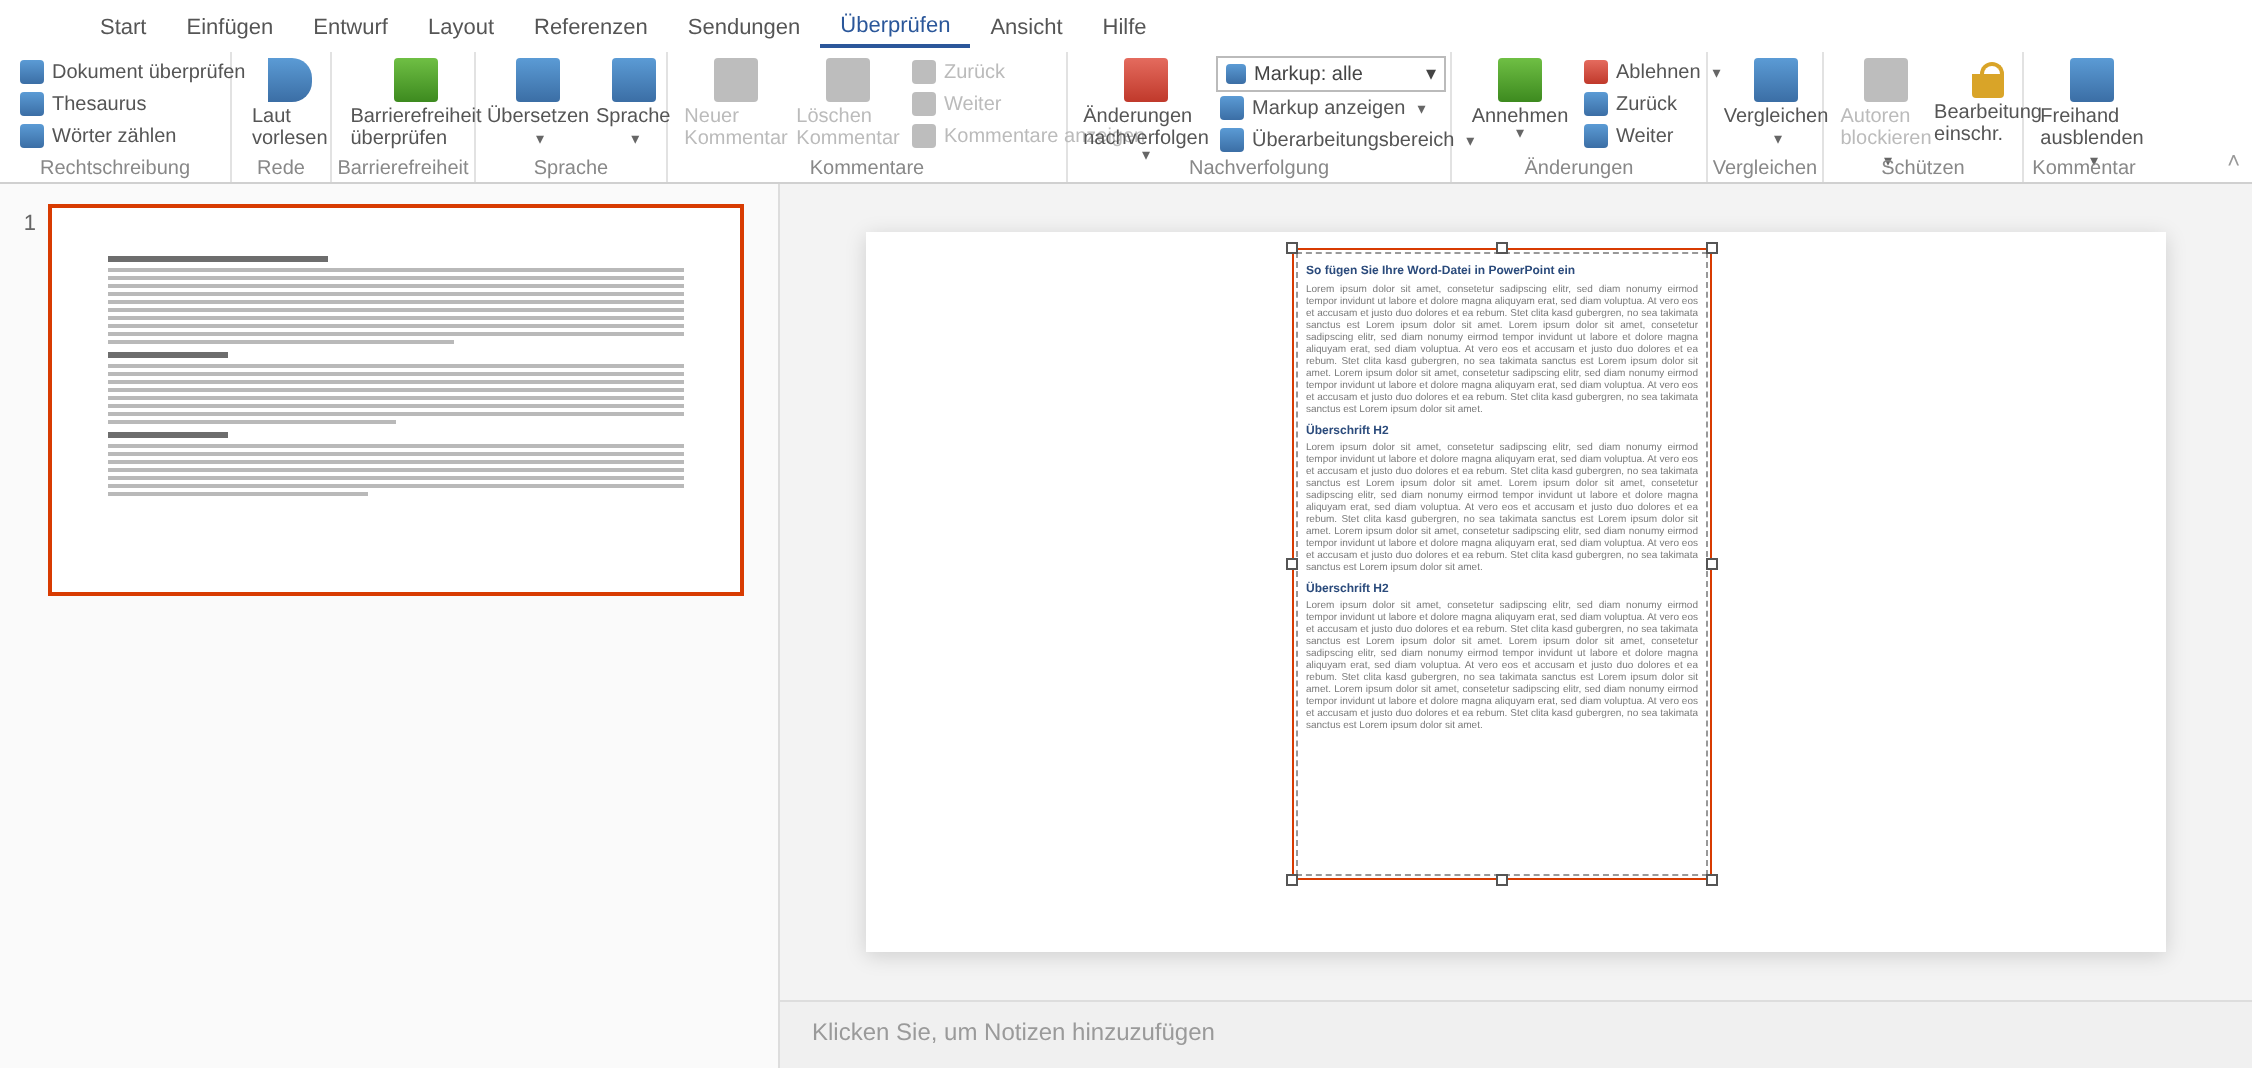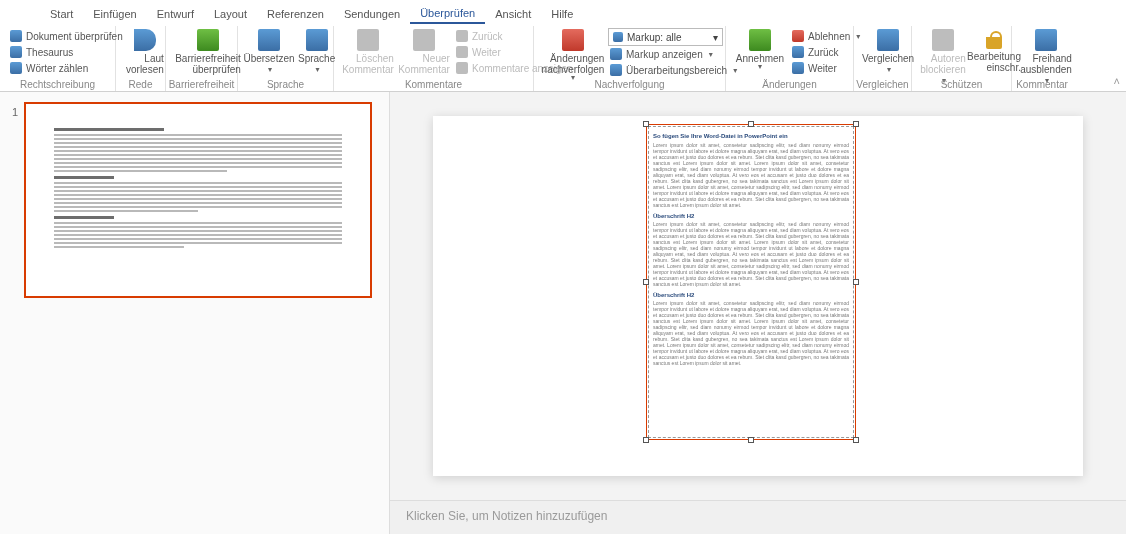--- a/index.html
+++ b/index.html
@@ -67,21 +67,21 @@
     font-size: 10px;
     color: #888;
   }
   .btn-large {
     display: flex;
     flex-direction: column;
     align-items: center;
     justify-content: flex-start;
     width: 52px;
     padding: 1px 2px;
-    text-align: right;
+    text-align: left;
     font-size: 10px;
     line-height: 11px;
     color: #555;
   }
   .btn-large .ico { width: 22px; height: 22px; margin-bottom: 2px; }
   .btn-small-row {
     display: flex;
     align-items: center;
     gap: 4px;
     padding: 1px 2px;
@@ -263,25 +263,25 @@
         <span>Sprache</span>
       </div>
     </div>
     <div class="label">Sprache</div>
   </div>
 
   <div class="rgroup" style="width:200px">
     <div class="body">
       <div class="btn-large" style="color:#bbb">
         <span class="ico ic-grey"></span>
-        <span>Löschen Kommentar</span>
+        <span>Neuer Kommentar</span>
       </div>
       <div class="btn-large" style="color:#bbb">
         <span class="ico ic-grey"></span>
-        <span>Neuer Kommentar</span>
+        <span>Löschen Kommentar</span>
       </div>
       <div class="vcol">
         <div class="btn-small-row" style="color:#bbb">
             <span class="ico ic-grey"></span>
             <span>Zurück</span>
           </div>
         <div class="btn-small-row" style="color:#bbb">
             <span class="ico ic-grey"></span>
             <span>Weiter</span>
           </div>

